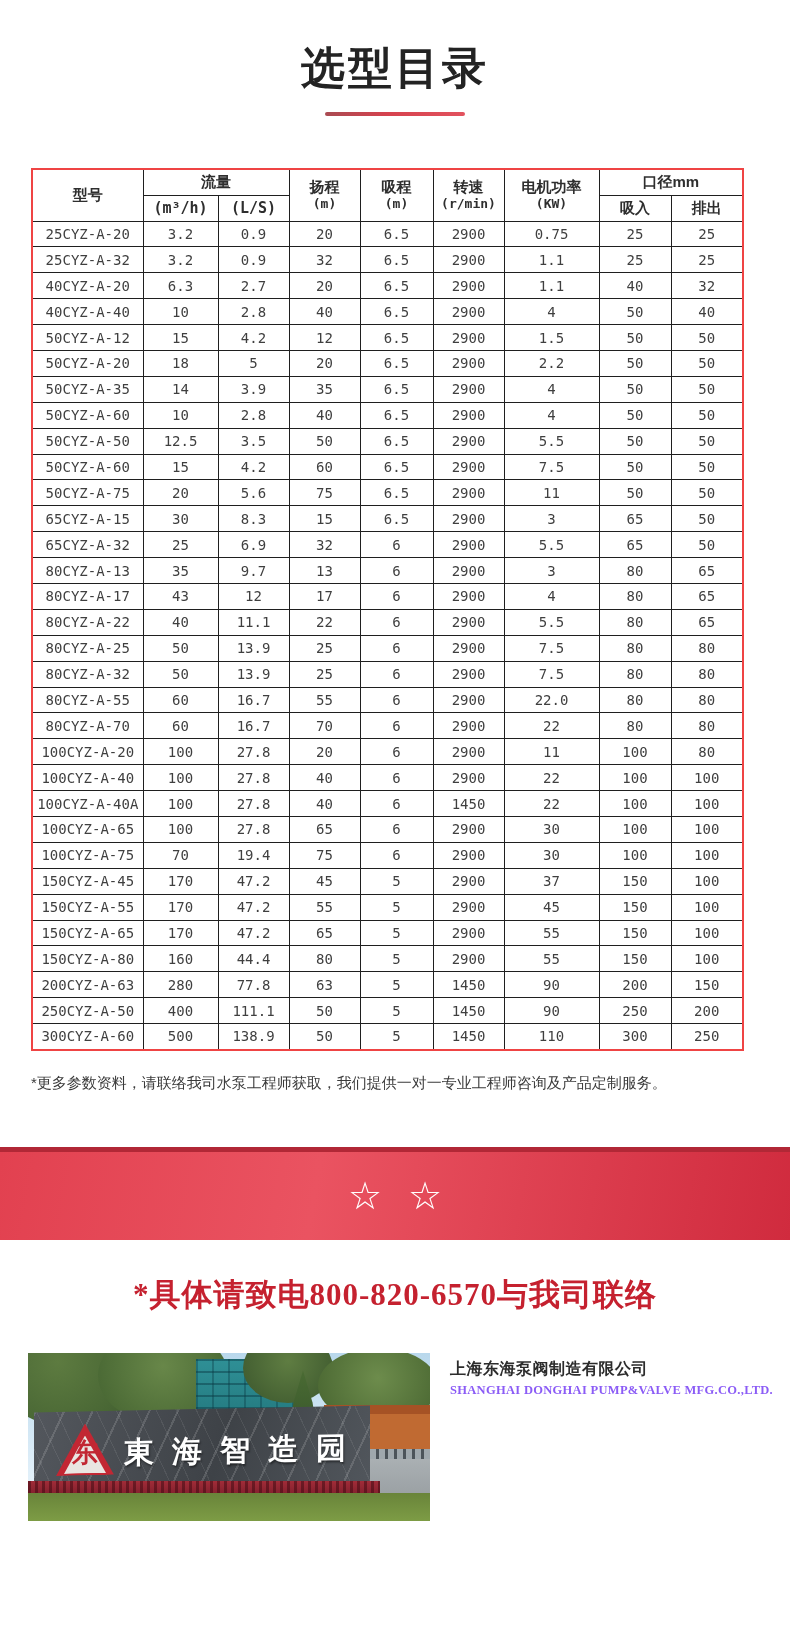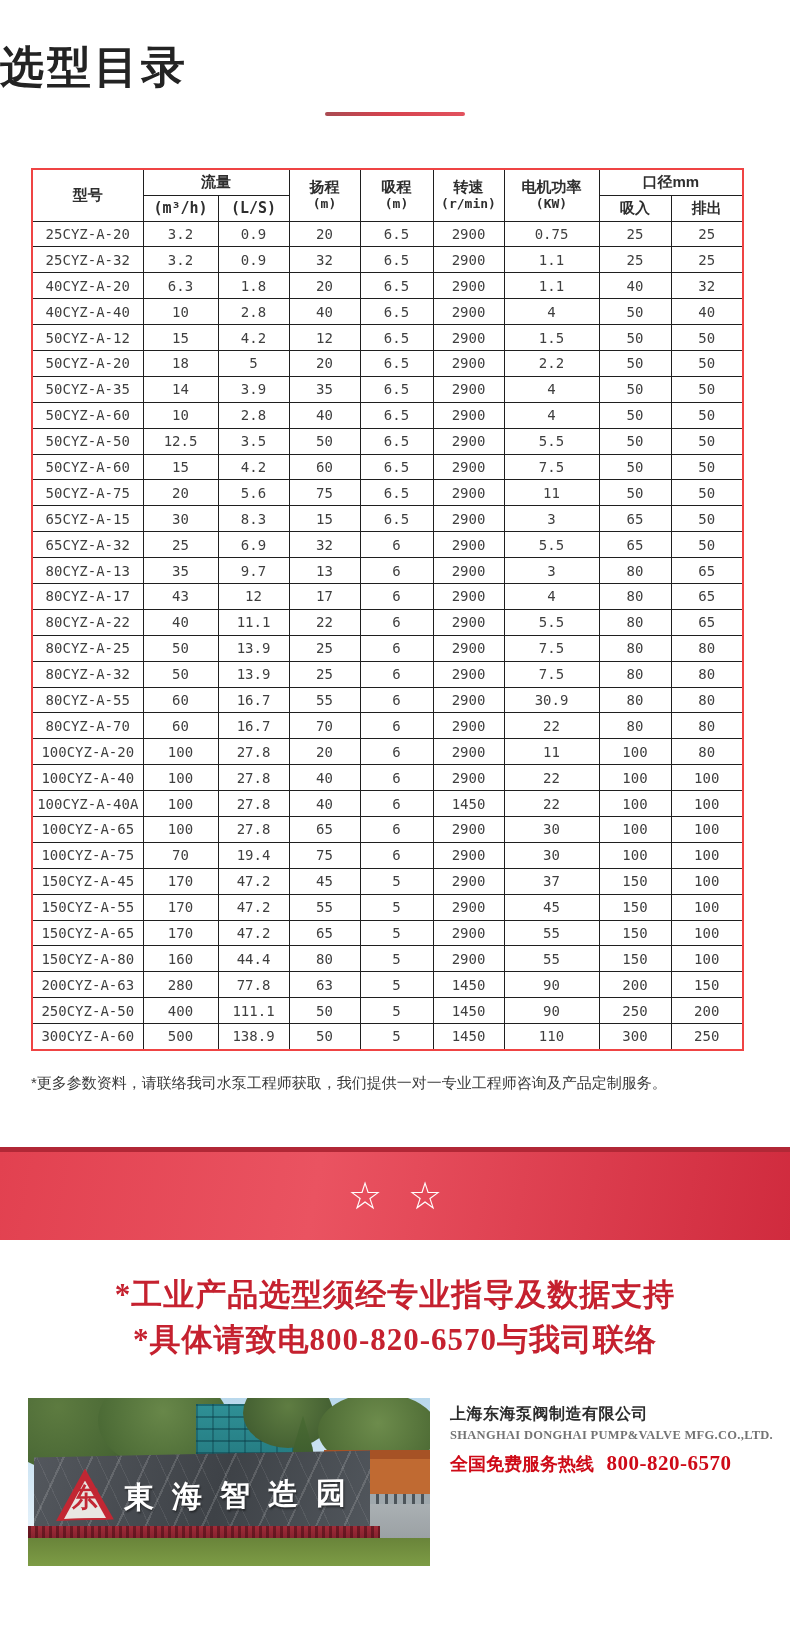--- a/index.html
+++ b/index.html
@@ -4,24 +4,23 @@
 <style>
   * { box-sizing: border-box; margin: 0; padding: 0; }
   html,body { background:#ffffff; }
   body {
     width: 790px; height: 1629px; margin: 0 auto; position: relative;
     font-family: "Liberation Sans", sans-serif; color:#3c3c3c; overflow: hidden;
   }
 
   
   .page-title {
-    margin-top: 40px; 
+    margin-top: 40px; text-align: center;
     font-size: 44px; line-height: 56px; font-weight: bold; color:#232323;
     letter-spacing: 3px;
-    font-family: Liberation Serif, serif;
   }
   .title-underline {
     width: 140px; height: 4px; margin: 16px auto 0;
     background: linear-gradient(90deg,#a94b52,#d6424e 45%,#e2525e);
     border-radius: 2px;
   }
 
   
   table.spec {
     border-collapse: collapse; table-layout: fixed;
@@ -146,21 +145,21 @@
   }
 
   
   .company { margin-left: 20px; padding-top: 6px; width: 330px; }
   .company-cn {
     font-size: 16px; font-weight: bold; color:#2c2c2c; letter-spacing: .5px;
     white-space: nowrap;
   }
   .company-en {
     font-family: "Liberation Serif", serif; font-weight: bold;
-    font-size: 12.5px; color:#737373; margin-top: 3px; letter-spacing: .3px;
+    font-size: 12.5px; color:#8b5cf6; margin-top: 3px; letter-spacing: .3px;
     white-space: nowrap;
   }
   .hotline { margin-top: 8px; white-space: nowrap; }
   .hotline .hl-label { font-size: 18px; font-weight: bold; color:#ce0a17; }
   .hotline .hl-number {
     font-family:"Liberation Serif", serif; font-size: 21px; font-weight: bold;
     color:#ce0a17; margin-left: 8px; letter-spacing: .5px;
   }
   .contacts { margin-top: 5px; }
   .contact-line {
@@ -234,21 +233,21 @@
         <td>32</td>
         <td>6.5</td>
         <td>2900</td>
         <td>1.1</td>
         <td>25</td>
         <td>25</td>
       </tr>
       <tr>
         <td>40CYZ-A-20</td>
         <td>6.3</td>
-        <td>1.8</td>
+        <td>2.7</td>
         <td>20</td>
         <td>6.5</td>
         <td>2900</td>
         <td>1.1</td>
         <td>40</td>
         <td>32</td>
       </tr>
       <tr>
         <td>40CYZ-A-40</td>
         <td>10</td>
@@ -414,21 +413,21 @@
         <td>80</td>
         <td>80</td>
       </tr>
       <tr>
         <td>80CYZ-A-55</td>
         <td>60</td>
         <td>16.7</td>
         <td>55</td>
         <td>6</td>
         <td>2900</td>
-        <td>30.9</td>
+        <td>22.0</td>
         <td>80</td>
         <td>80</td>
       </tr>
       <tr>
         <td>80CYZ-A-70</td>
         <td>60</td>
         <td>16.7</td>
         <td>70</td>
         <td>6</td>
         <td>2900</td>
@@ -572,21 +571,20 @@
 </table>
 
 <p class="footnote">*更多参数资料，请联络我司水泵工程师获取，我们提供一对一专业工程师咨询及产品定制服务。</p>
 
 <div class="banner">
   <span class="star">☆</span>
   <span class="star">☆</span>
 </div>
 
 <div class="notice">
-  <div>*工业产品选型须经专业指导及数据支持</div>
   <div>*具体请致电800-820-6570与我司联络</div>
 </div>
 
 <div class="footer">
 
   <div class="photo">
     <div class="ph-tree t1"></div>
     <div class="ph-tree t2"></div>
     <div class="glass-building"></div>
     <div class="ph-tree t3"></div>
@@ -603,18 +601,14 @@
       </div>
       <div class="wall-sign">東海智造园</div>
     </div>
     <div class="hedge"></div>
     <div class="lawn"></div>
   </div>
 
   <div class="company">
     <div class="company-cn">上海东海泵阀制造有限公司</div>
     <div class="company-en">SHANGHAI DONGHAI PUMP&amp;VALVE MFG.CO.,LTD.</div>
-    <div class="hotline">
-      <span class="hl-label">全国免费服务热线</span>
-      <span class="hl-number">800-820-6570</span>
-    </div>
   </div>
 </div>
 
 </body></html>

